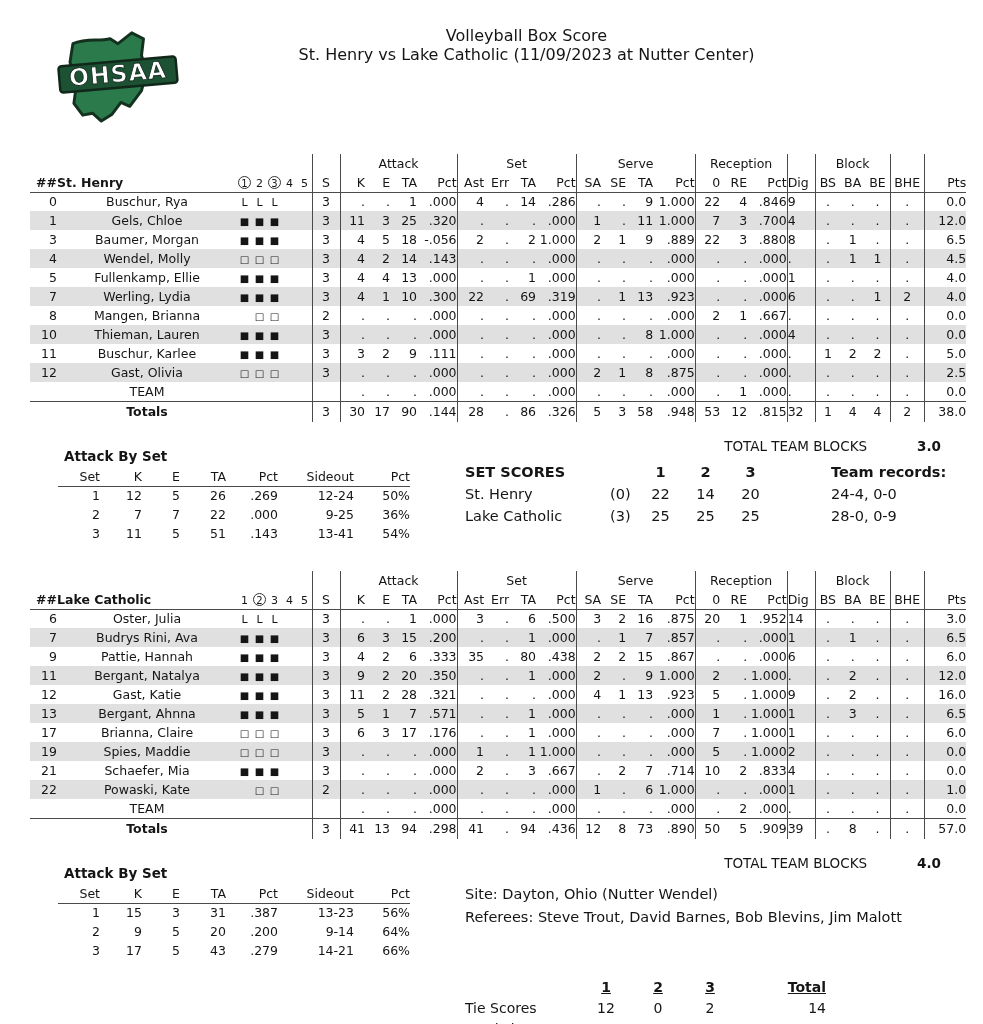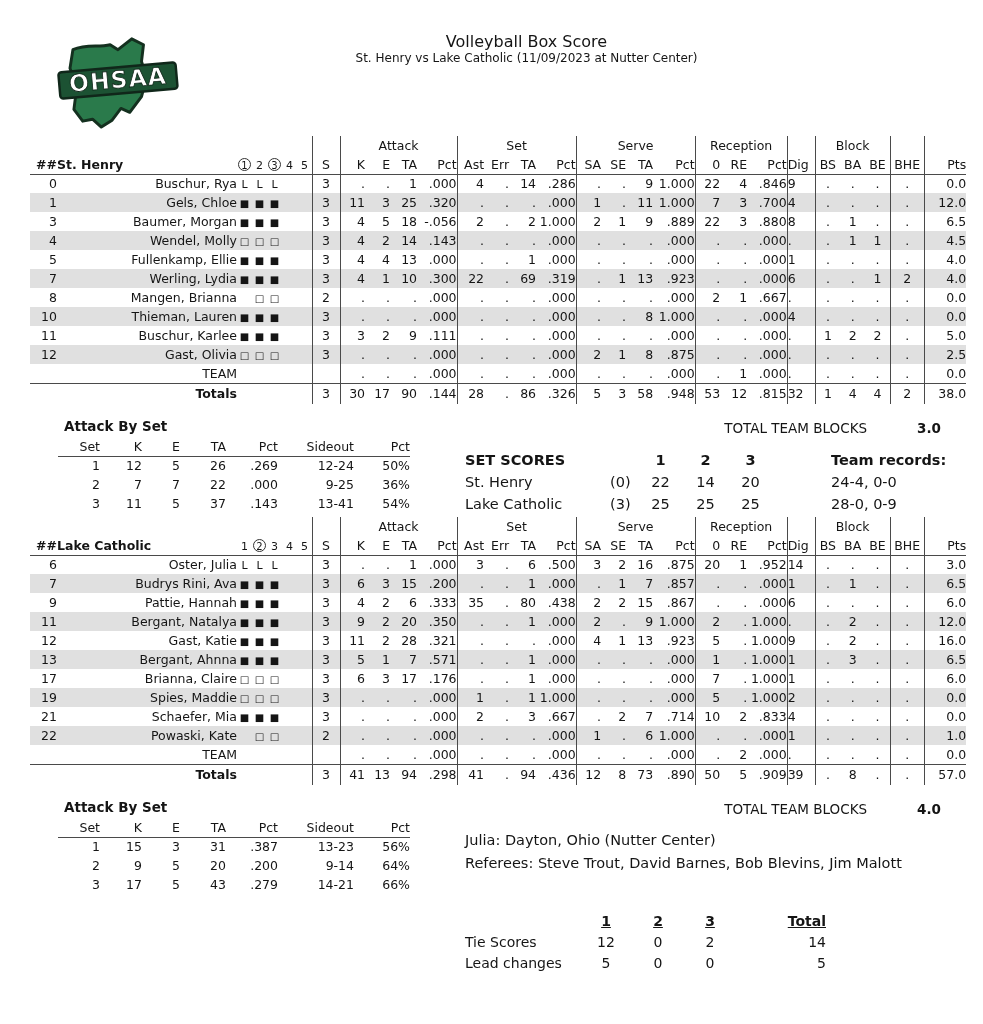--- a/index.html
+++ b/index.html
@@ -1,59 +1,59 @@
 <!DOCTYPE html>
 <html><head>
 <meta charset="utf-8">
 <style>
 *{box-sizing:border-box}
 body{margin:0;width:983px;height:1024px;background:#fff;font-family:"DejaVu Sans","Liberation Sans",sans-serif;color:#151515;overflow:hidden}
 .page{padding:26px 30px 0;position:relative}
 .hdr{position:relative;text-align:center;padding-left:70px;min-height:100px}
 .logo{position:absolute;left:12px;top:0}
-.t1{font-size:16px;margin-top:6px}
+.t1{font-size:16px;margin-top:0}
 .t2{font-size:17px;font-weight:bold;margin:7px 0 6px}
-.t3{font-size:12px}
+.t3{font-size:16px}
 .bold{font-weight:bold}
-table.roster{border-collapse:collapse;table-layout:fixed;width:936px;margin-top:4px}
+table.roster{border-collapse:collapse;table-layout:fixed;width:936px;margin-top:28px}
 .roster td{font-size:12.5px;height:19px;padding:0;white-space:nowrap;vertical-align:middle}
 .roster tr.stripe{background:#e0e0e0}
 .roster tr.colhead td{border-bottom:1px solid #4a4a4a}
 .roster tr.totals td{border-top:1px solid #4a4a4a;height:21px}
 .bl{border-left:1px solid #4a4a4a}
 .ar{text-align:right;padding-right:5px}
 .al{text-align:left;padding-left:4px}
 .ac{text-align:center}
 .pnum{text-align:right;padding-right:5px}
-.pname{text-align:right;padding-left:10px;font-size:13px}
+.pname{text-align:center;padding-left:10px;font-size:13px}
 .teamname{text-align:left;padding-left:10px;font-size:14.5px;font-weight:bold}
 .psets{text-align:left;padding-left:2px}
 .mk{display:inline-block;width:15px;text-align:center;font-size:10px}
 .mkL{font-size:11px}
 .snum{display:inline-block;width:15px;text-align:center;font-size:11px}
 .circ{display:inline-block;width:13px;height:13px;line-height:13px;margin:0 1px;text-align:center;font-size:10px;border:1px solid #333;border-radius:50%}
 .ghd{text-align:center;font-size:12.5px}
 .under{display:flex;align-items:flex-start;margin-top:12px}
 .abs-wrap{width:390px;flex:none}
-.abs-title{font-weight:bold;font-size:13.5px;margin:2px 0 3px 34px}
+.abs-title{font-weight:bold;font-size:13.5px;margin:14px 0 3px 34px}
 table.abs{border-collapse:collapse;margin-left:28px}
 .abs td{font-size:12.5px;height:19px;padding:0;text-align:right;white-space:nowrap}
 .abs tr:first-child td{border-bottom:1px solid #4a4a4a}
 .abs td:nth-child(1){width:42px}
 .abs td:nth-child(2){width:42px}
 .abs td:nth-child(3){width:38px}
 .abs td:nth-child(4){width:46px}
 .abs td:nth-child(5){width:52px}
 .abs td:nth-child(6){width:76px}
 .abs td:nth-child(7){width:56px}
 .rcol{flex:1;min-width:0}
 .ttb{display:flex;justify-content:flex-end;gap:50px;font-size:13.5px;padding-right:12px;margin-top:4px}
 .ttb .v{font-weight:bold}
 .setscores{margin:10px 0 0 45px;font-size:14.5px}
-.ss-row{display:flex;align-items:flex-end;height:22px}
+.ss-row{display:flex;align-items:flex-start;height:22px}
 .ss-team{width:145px}
 .ss-res{width:28px}
 .ss-num{width:45px;text-align:center}
 .ss-rec{margin-left:auto;width:122px}
 .minfo{margin:12px 0 0 45px;font-size:14.5px;line-height:1.6}
 .minfo span{margin-right:45px}
 .tie{margin:16px 0 0 435px;font-size:14px}
 .tie-row{display:flex;align-items:center;height:21px}
 .tie-label{width:115px}
 .tie-v{width:52px;text-align:center}
@@ -501,21 +501,21 @@
               <td>7</td>
               <td>22</td>
               <td>.000</td>
               <td>9-25</td>
               <td>36%</td>
             </tr>
             <tr>
               <td>3</td>
               <td>11</td>
               <td>5</td>
-              <td>37</td>
+              <td>51</td>
               <td>.143</td>
               <td>13-41</td>
               <td>54%</td>
             </tr>
           </tbody>
         </table>
     </div>
     <div class="rcol">
       <div class="ttb">
         <span>TOTAL TEAM BLOCKS</span>
@@ -988,21 +988,21 @@
             </tr>
           </tbody>
         </table>
     </div>
     <div class="rcol">
       <div class="ttb">
         <span>TOTAL TEAM BLOCKS</span>
         <span class="v">4.0</span>
       </div>
       <div class="minfo">
-        <div>Julia: Dayton, Ohio (Nutter Center)</div>
+        <div>Site: Dayton, Ohio (Nutter Wendel)</div>
         <div>Referees: Steve Trout, David Barnes, Bob Blevins, Jim Malott</div>
       </div>
     </div>
   </div>
 
   <div class="tie">
     <div class="tie-row">
       <span class="tie-label"></span>
       <span class="tie-v bold u">1</span>
       <span class="tie-v bold u">2</span>

